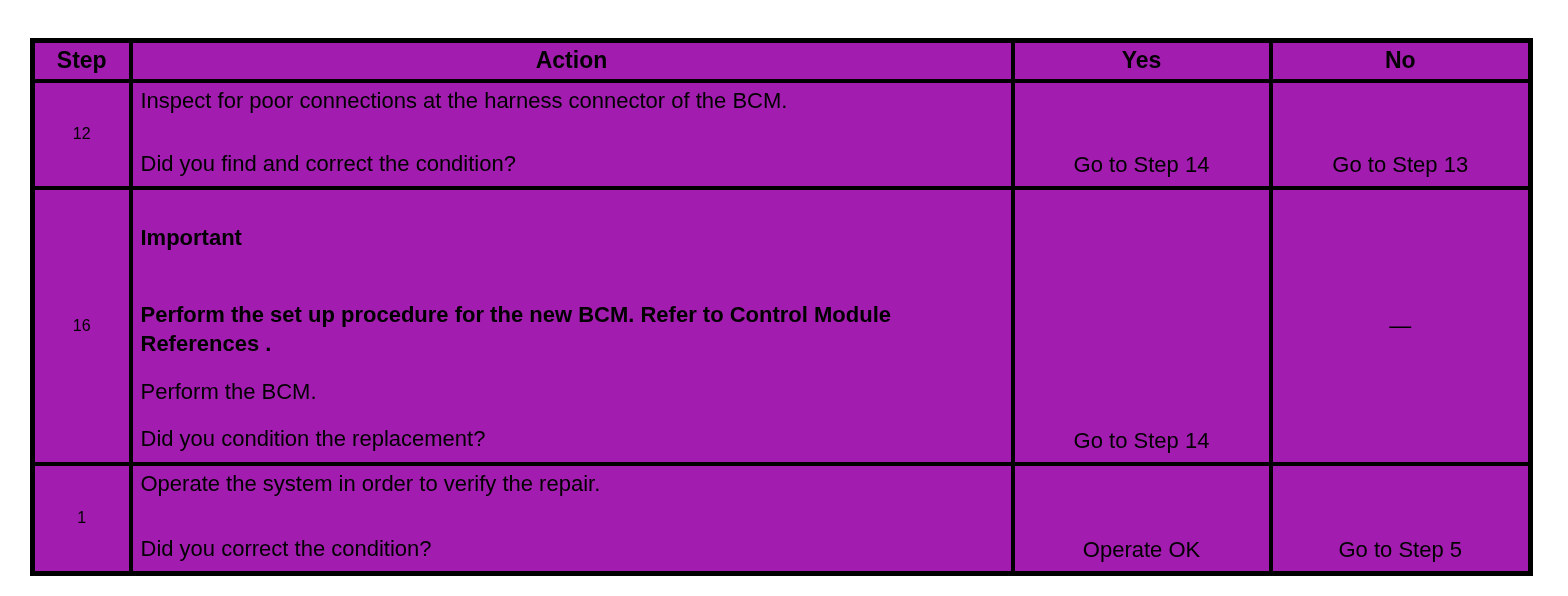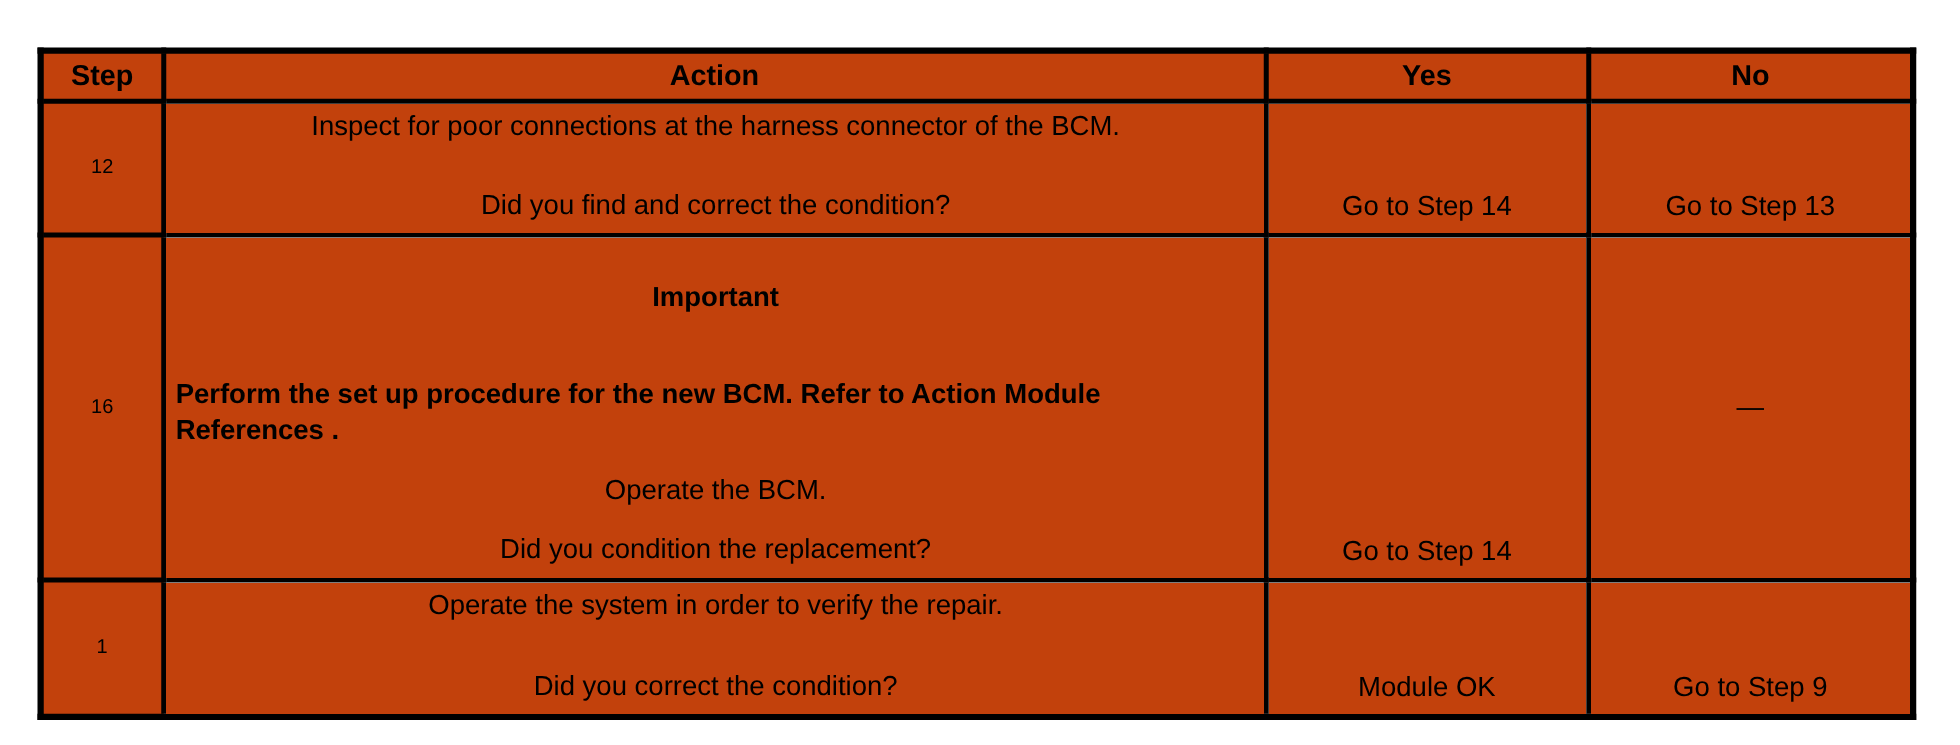--- a/index.html
+++ b/index.html
@@ -22,21 +22,21 @@
     left: 30px;
     top: 38px;
     border-collapse: collapse;
     table-layout: fixed;
     border: 5px solid #000;
   }
   .diag-table th,
   .diag-table td {
     border: 4px solid #000;
     padding: 0;
-    background: #c2410c;
+    background: #a21caf;
   }
   
   col.c-step   { width: 98px; }
   col.c-action { width: 882px; }
   col.c-yes    { width: 258px; }
   col.c-no     { width: 260px; }
   
   thead tr            { height: 40px; }
   tbody tr:nth-child(1){ height: 107px; }
   tbody tr:nth-child(2){ height: 276px; }
@@ -60,21 +60,20 @@
   }
   .action-stack {
     position: absolute;
     top: 3px;
     left: 8px;
     right: 6px;
     bottom: 8px;
     display: flex;
     flex-direction: column;
     justify-content: space-between;
-    align-items: center;
   }
   .para {
     margin: 0;
     font-size: 22px;
     line-height: 29px;
   }
   .para.bold { font-weight: bold; margin-top: 30px; }
   .answer-stack {
     position: absolute;
     top: 0; left: 4px; right: 4px; bottom: 8px;
@@ -127,22 +126,22 @@
             <div class="answer-stack">
               <span>Go to Step 13</span>
             </div>
           </td>
         </tr>
         <tr>
           <td class="cell-step">16</td>
           <td class="cell-action">
             <div class="action-stack">
               <p class="para bold">Important</p>
-              <p class="para bold">Perform the set up procedure for the new BCM. Refer to Action Module References .</p>
-              <p class="para">Operate the BCM.</p>
+              <p class="para bold">Perform the set up procedure for the new BCM. Refer to Control Module References .</p>
+              <p class="para">Perform the BCM.</p>
               <p class="para">Did you condition the replacement?</p>
             </div>
           </td>
           <td class="cell-answer">
             <div class="answer-stack">
               <span>Go to Step 14</span>
             </div>
           </td>
           <td class="cell-answer">
             <div class="answer-stack dash-center">
@@ -153,24 +152,24 @@
         <tr>
           <td class="cell-step">1</td>
           <td class="cell-action">
             <div class="action-stack">
               <p class="para">Operate the system in order to verify the repair.</p>
               <p class="para">Did you correct the condition?</p>
             </div>
           </td>
           <td class="cell-answer">
             <div class="answer-stack">
-              <span>Module OK</span>
+              <span>Operate OK</span>
             </div>
           </td>
           <td class="cell-answer">
             <div class="answer-stack">
-              <span>Go to Step 9</span>
+              <span>Go to Step 5</span>
             </div>
           </td>
         </tr>
       </tbody>
   </table>
 </div>
 
 </body></html>

